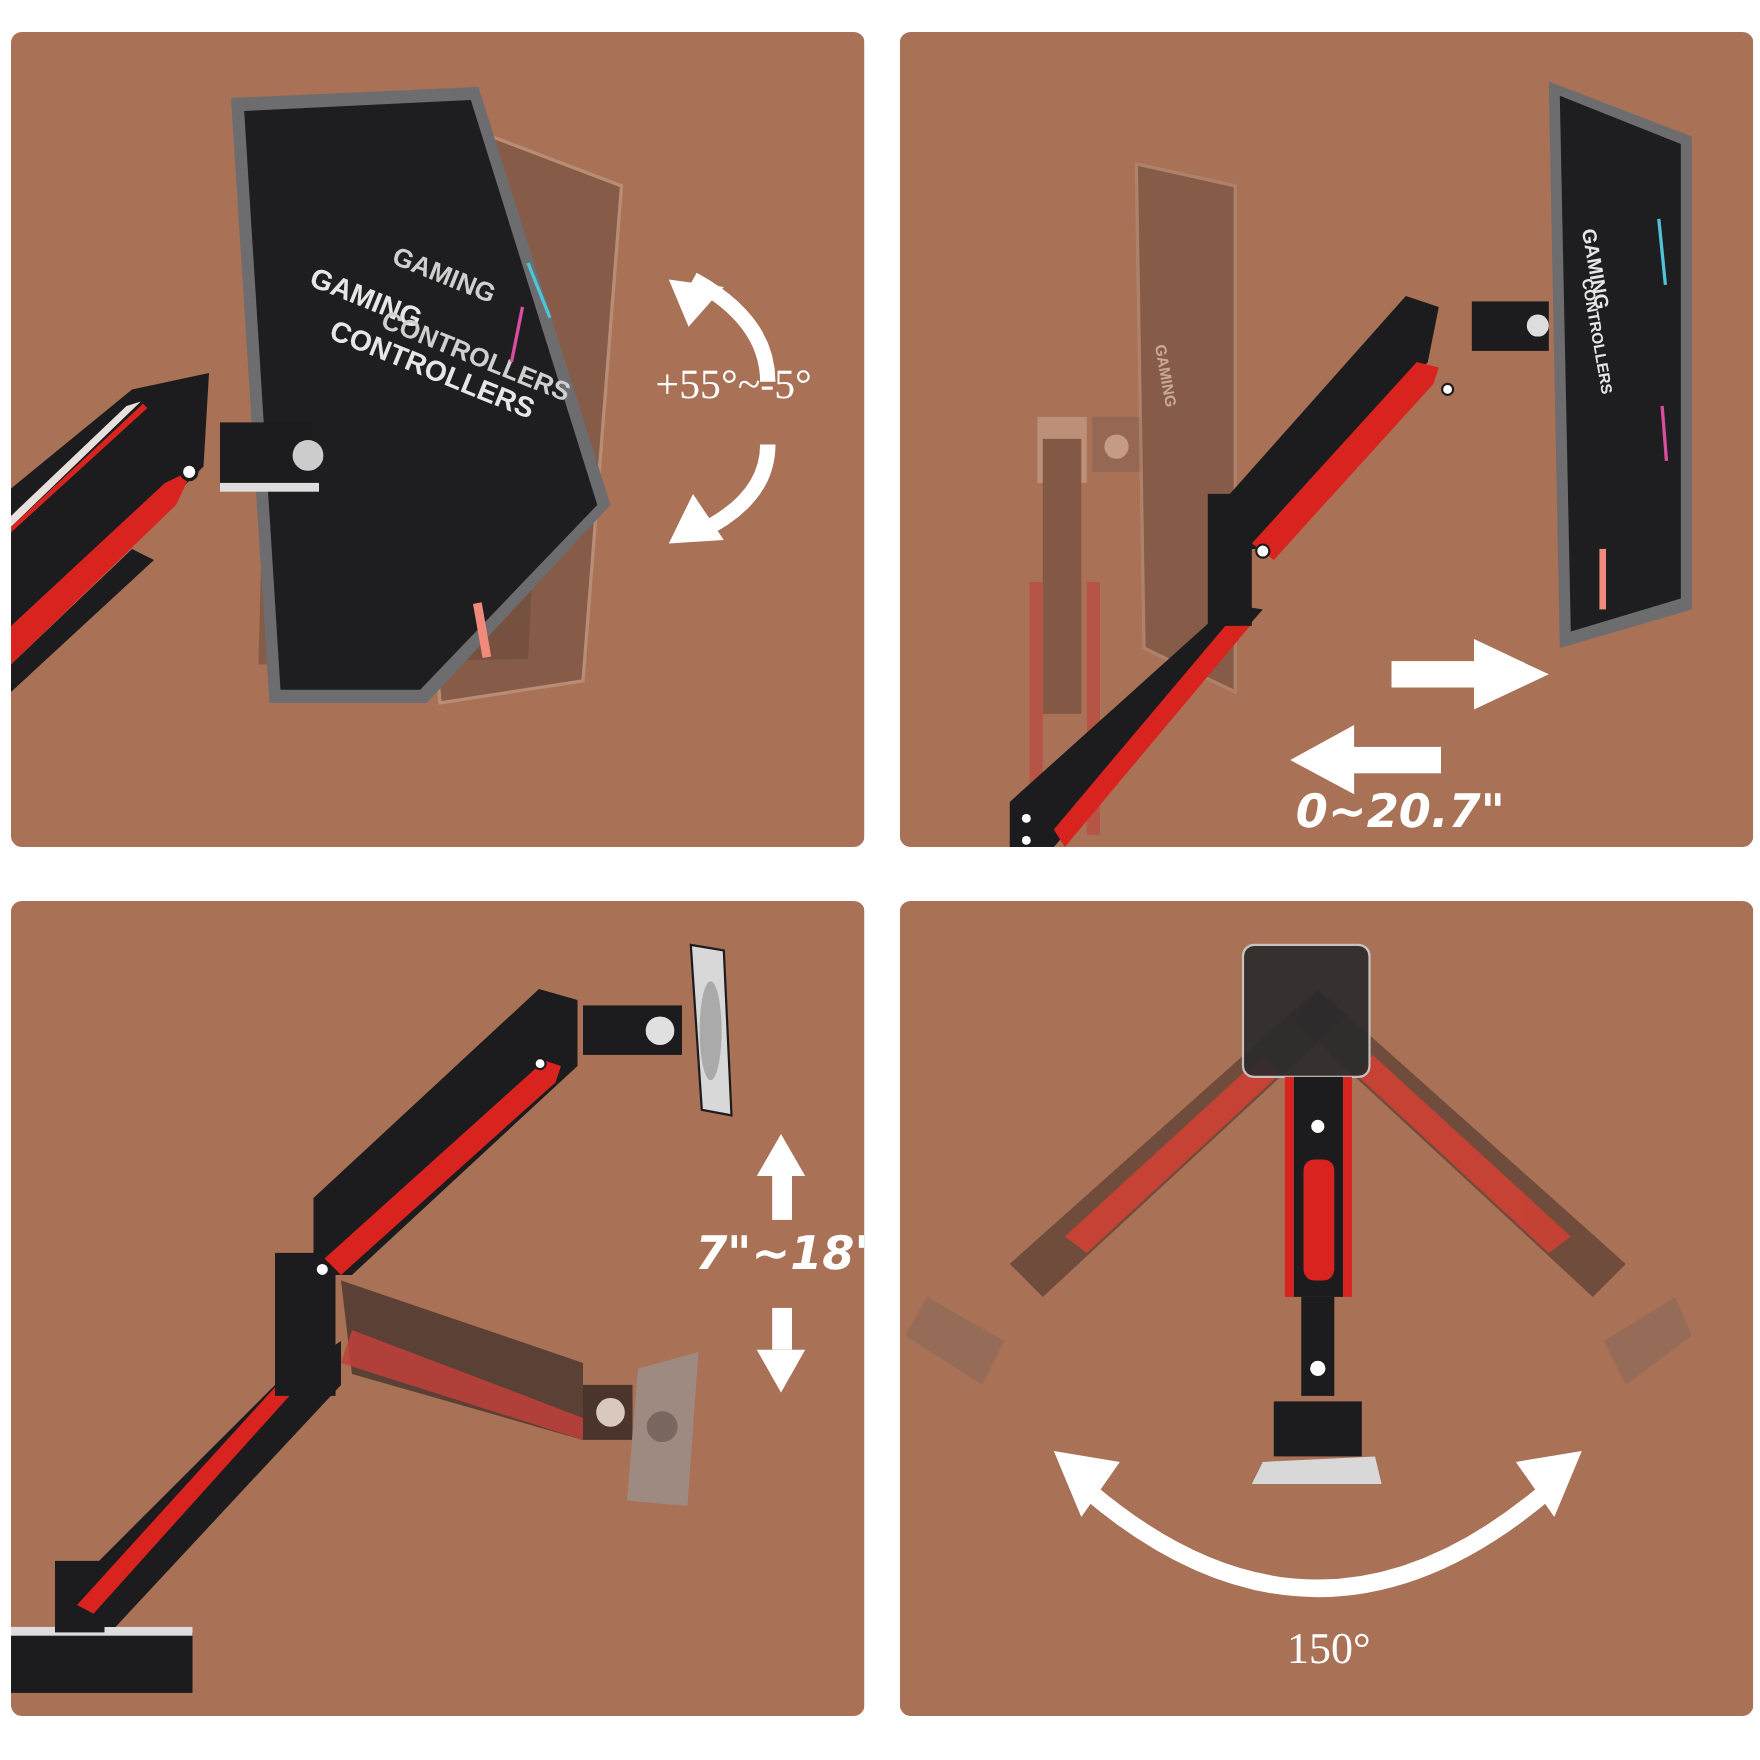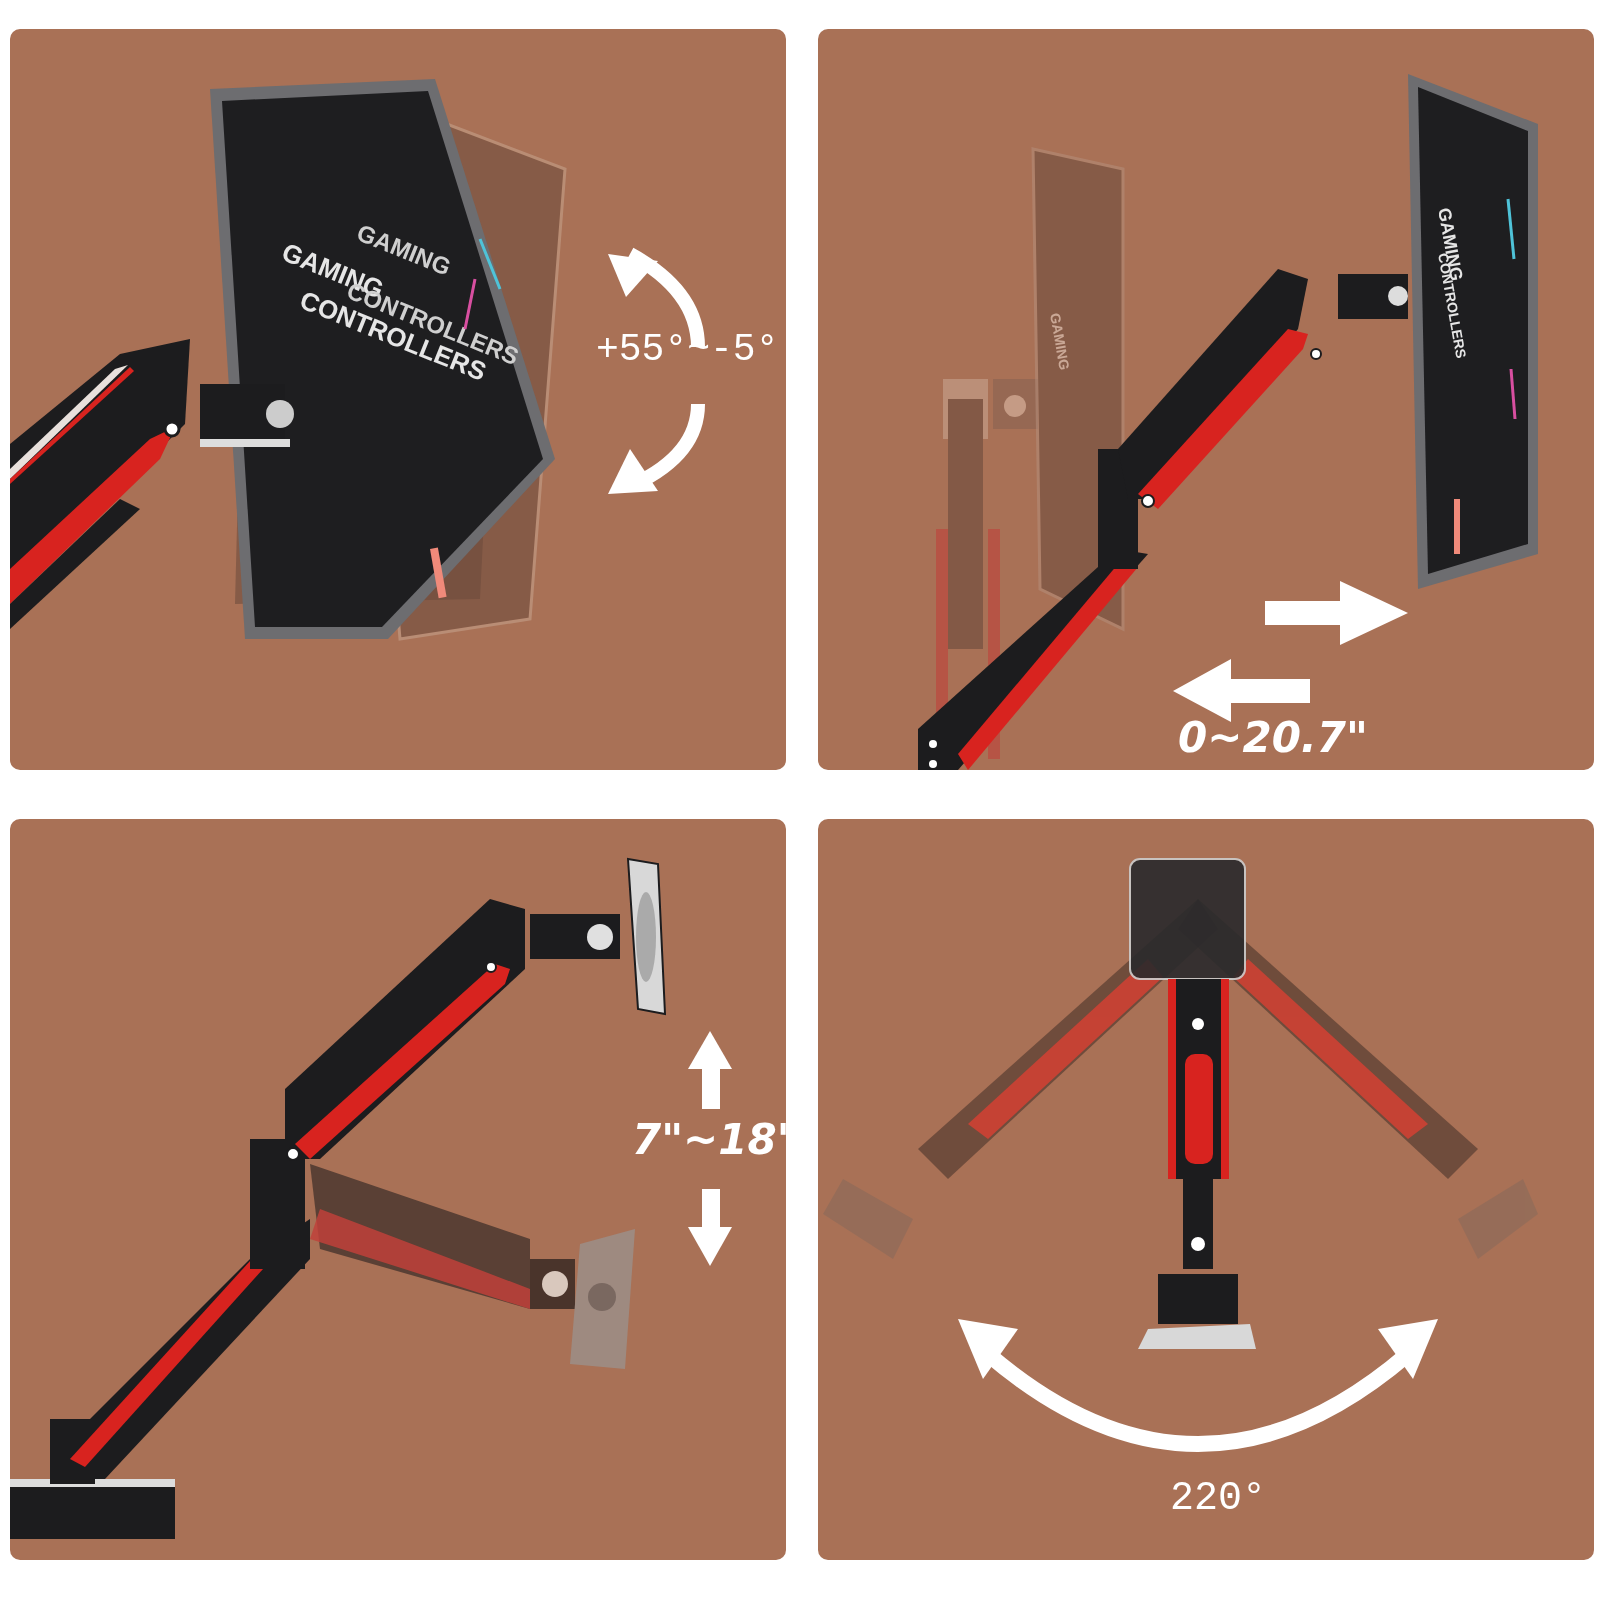--- a/index.html
+++ b/index.html
@@ -27,21 +27,21 @@
     #panel-height { left: 10px;  top: 819px; }
     #panel-swivel { left: 818px; top: 819px; }
 
     .label {
       position: absolute;
       color: #ffffff;
       white-space: nowrap;
       line-height: 1;
     }
     .label-upright {
-      font-family: Liberation Mono, monospace;
+      font-family: Liberation Serif, serif;
       font-weight: normal;
     }
     .label-italic {
       font-family: "DejaVu Sans", sans-serif;
       font-style: oblique;
       font-weight: bold;
     }
     #tilt-label   { left: 586px; top: 302px; font-size: 38px; }
     #extend-label { left: 360px; top: 688px; font-size: 42px; }
     #height-label { left: 622px; top: 300px; font-size: 42px; }
@@ -229,14 +229,14 @@
       <rect x="340" y="455" width="80" height="50" fill="#1c1c1e"></rect>
       <polygon points="330,510 432,505 438,530 320,530" fill="#d8d8d8"></polygon>
     </g>
 
     <g>
       <path d="M170,535 Q380,715 590,535" fill="none" stroke="#ffffff" stroke-width="16"></path>
       <polygon points="140,500 200,510 165,560" fill="#ffffff"></polygon>
       <polygon points="620,500 560,510 595,560" fill="#ffffff"></polygon>
     </g>
   </svg>
-  <div class="label label-upright" id="swivel-label">220°</div>
+  <div class="label label-upright" id="swivel-label">150°</div>
 </div>
 
 </body></html>

